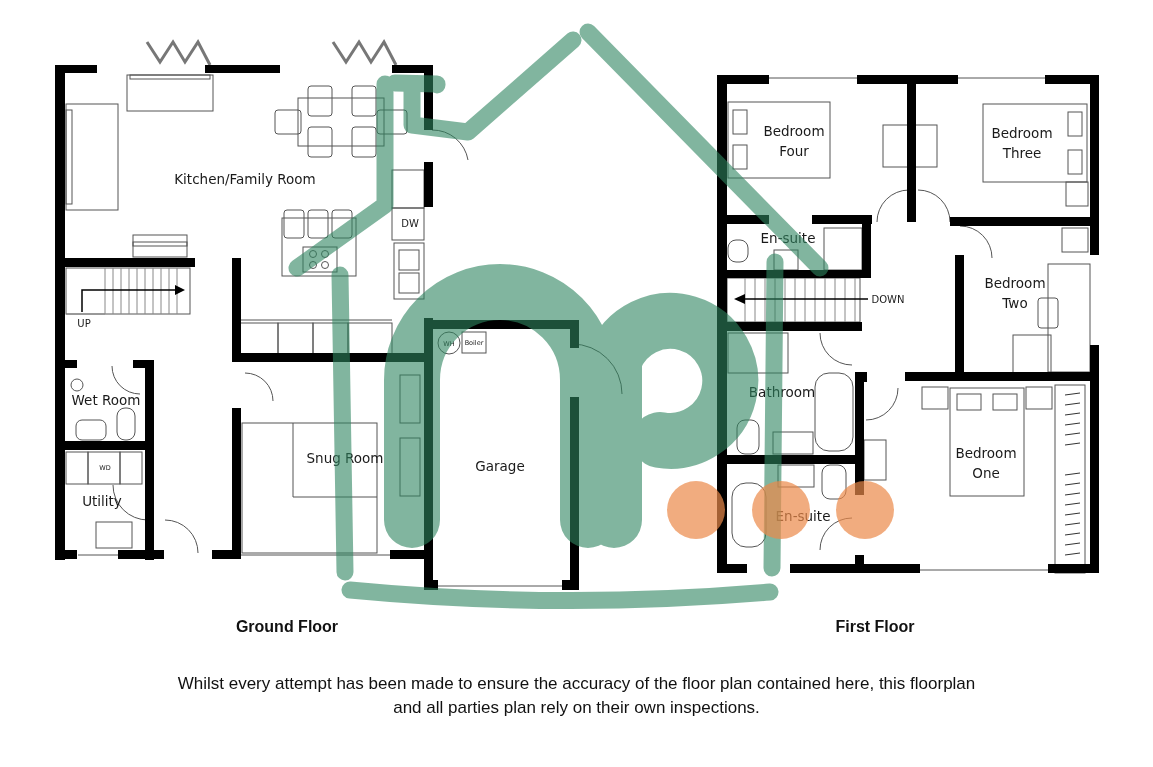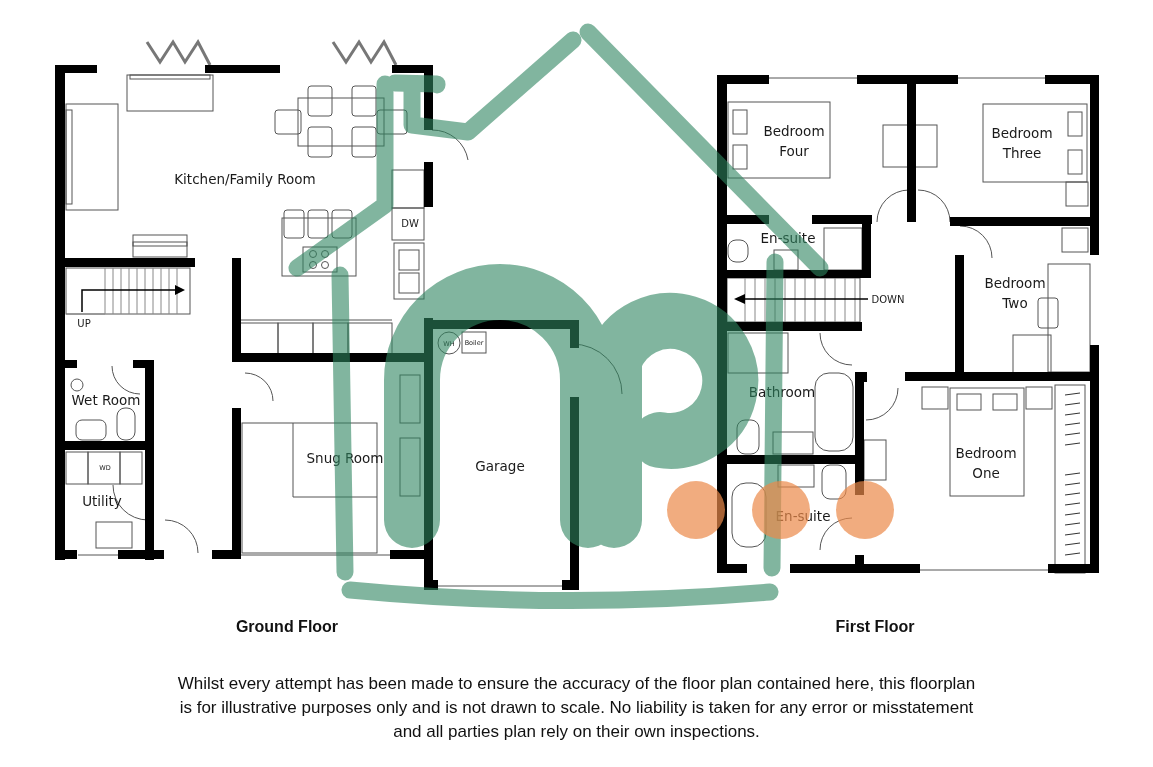--- a/index.html
+++ b/index.html
@@ -297,15 +297,14 @@
   </g>
   <g opacity="0.7" fill="#ec8a4a">
     <circle cx="696" cy="510" r="29"></circle>
     <circle cx="781" cy="510" r="29"></circle>
     <circle cx="865" cy="510" r="29"></circle>
   </g>
 </svg>
 
 <div class="disclaimer">
   <span>Whilst every attempt has been made to ensure the accuracy of the floor plan contained here, this floorplan</span>
-  <span>is for illustrative purposes only and is not drawn to scale. No liability is taken for any error or misstatement</span>
   <span>and all parties plan rely on their own inspections.</span>
 </div>
 
 </body></html>

